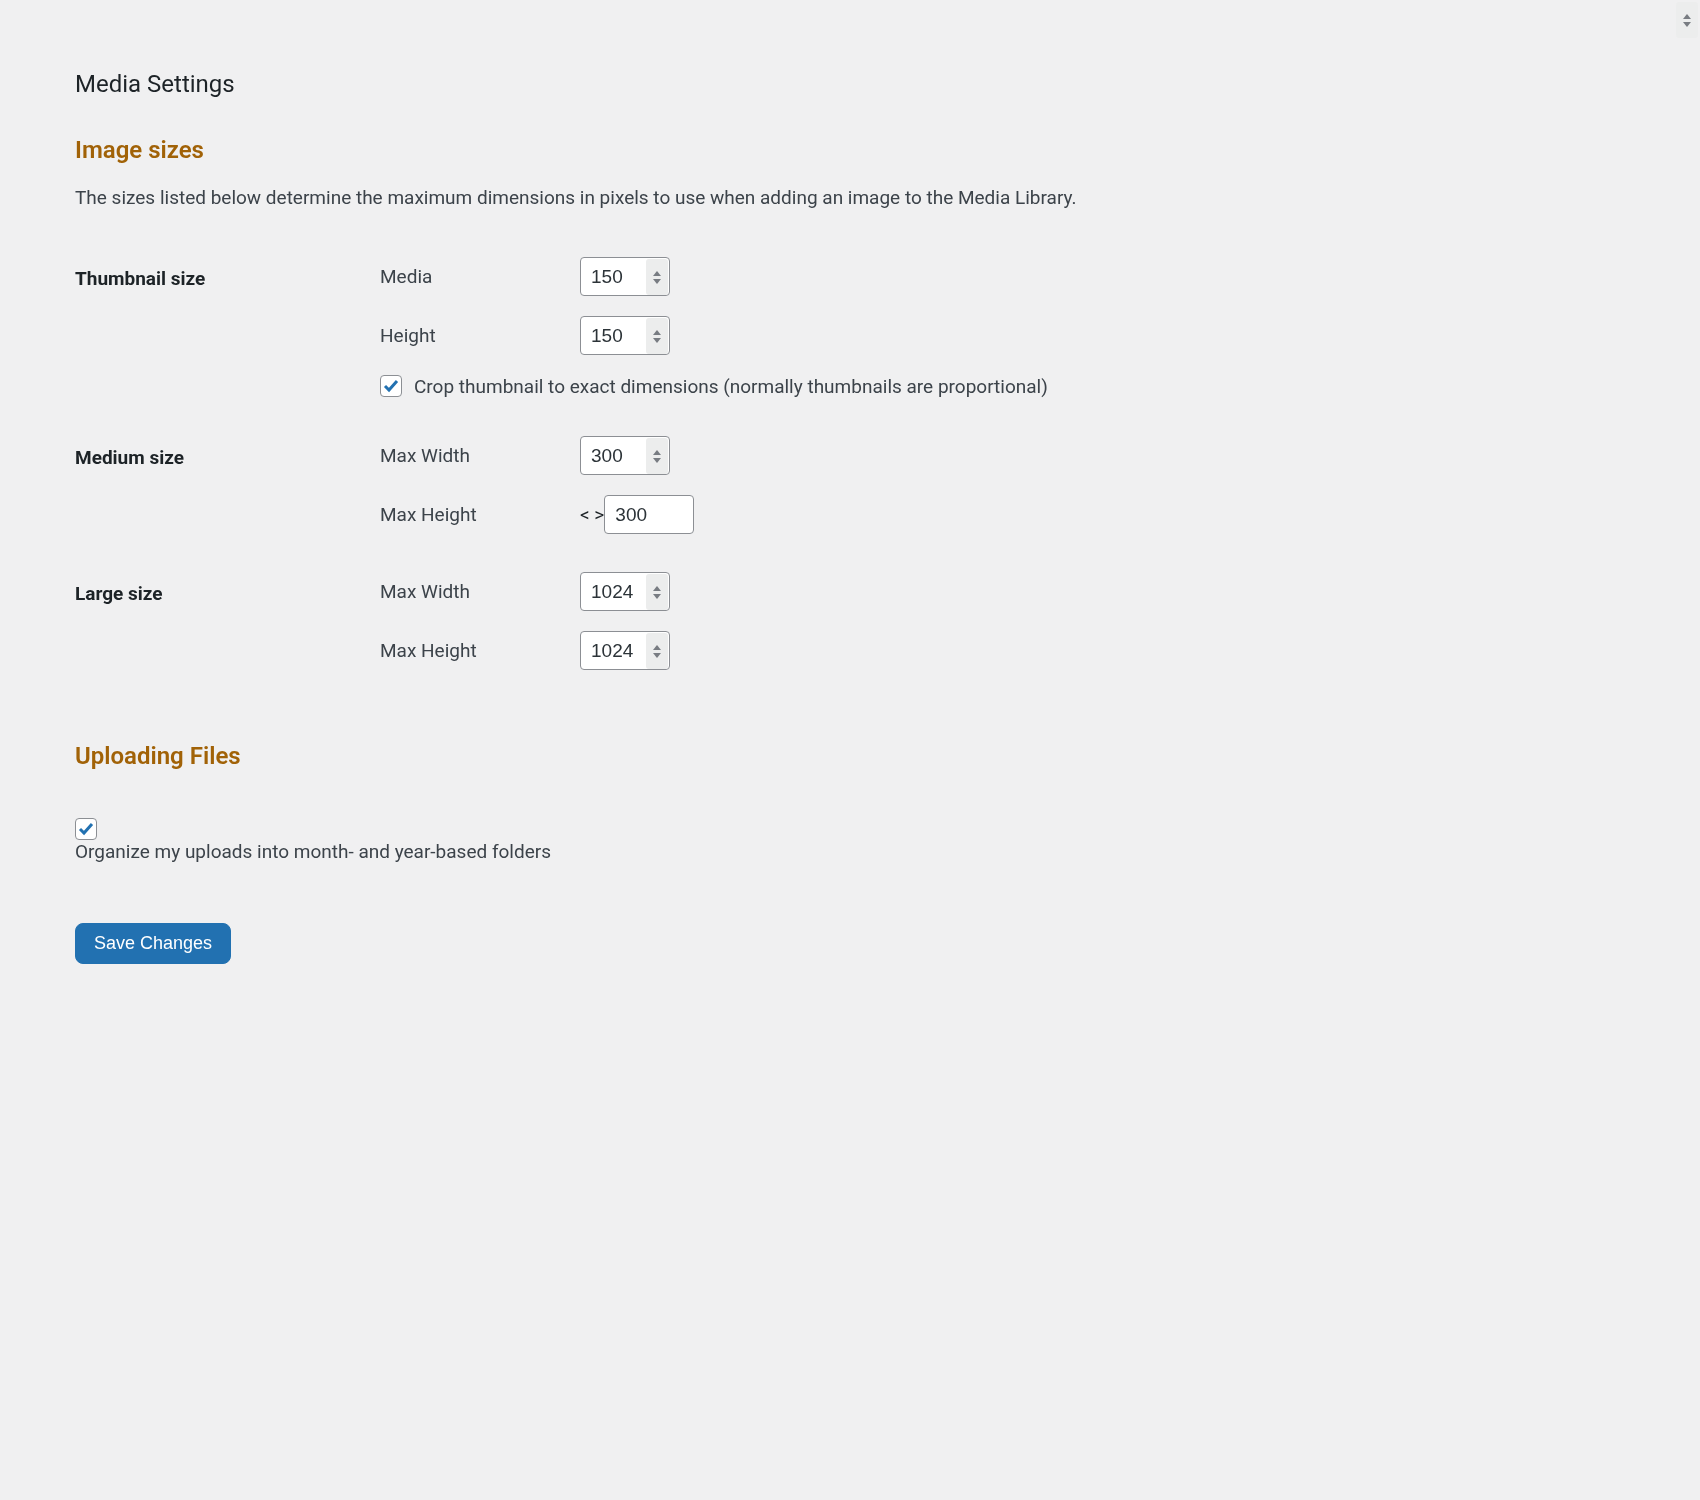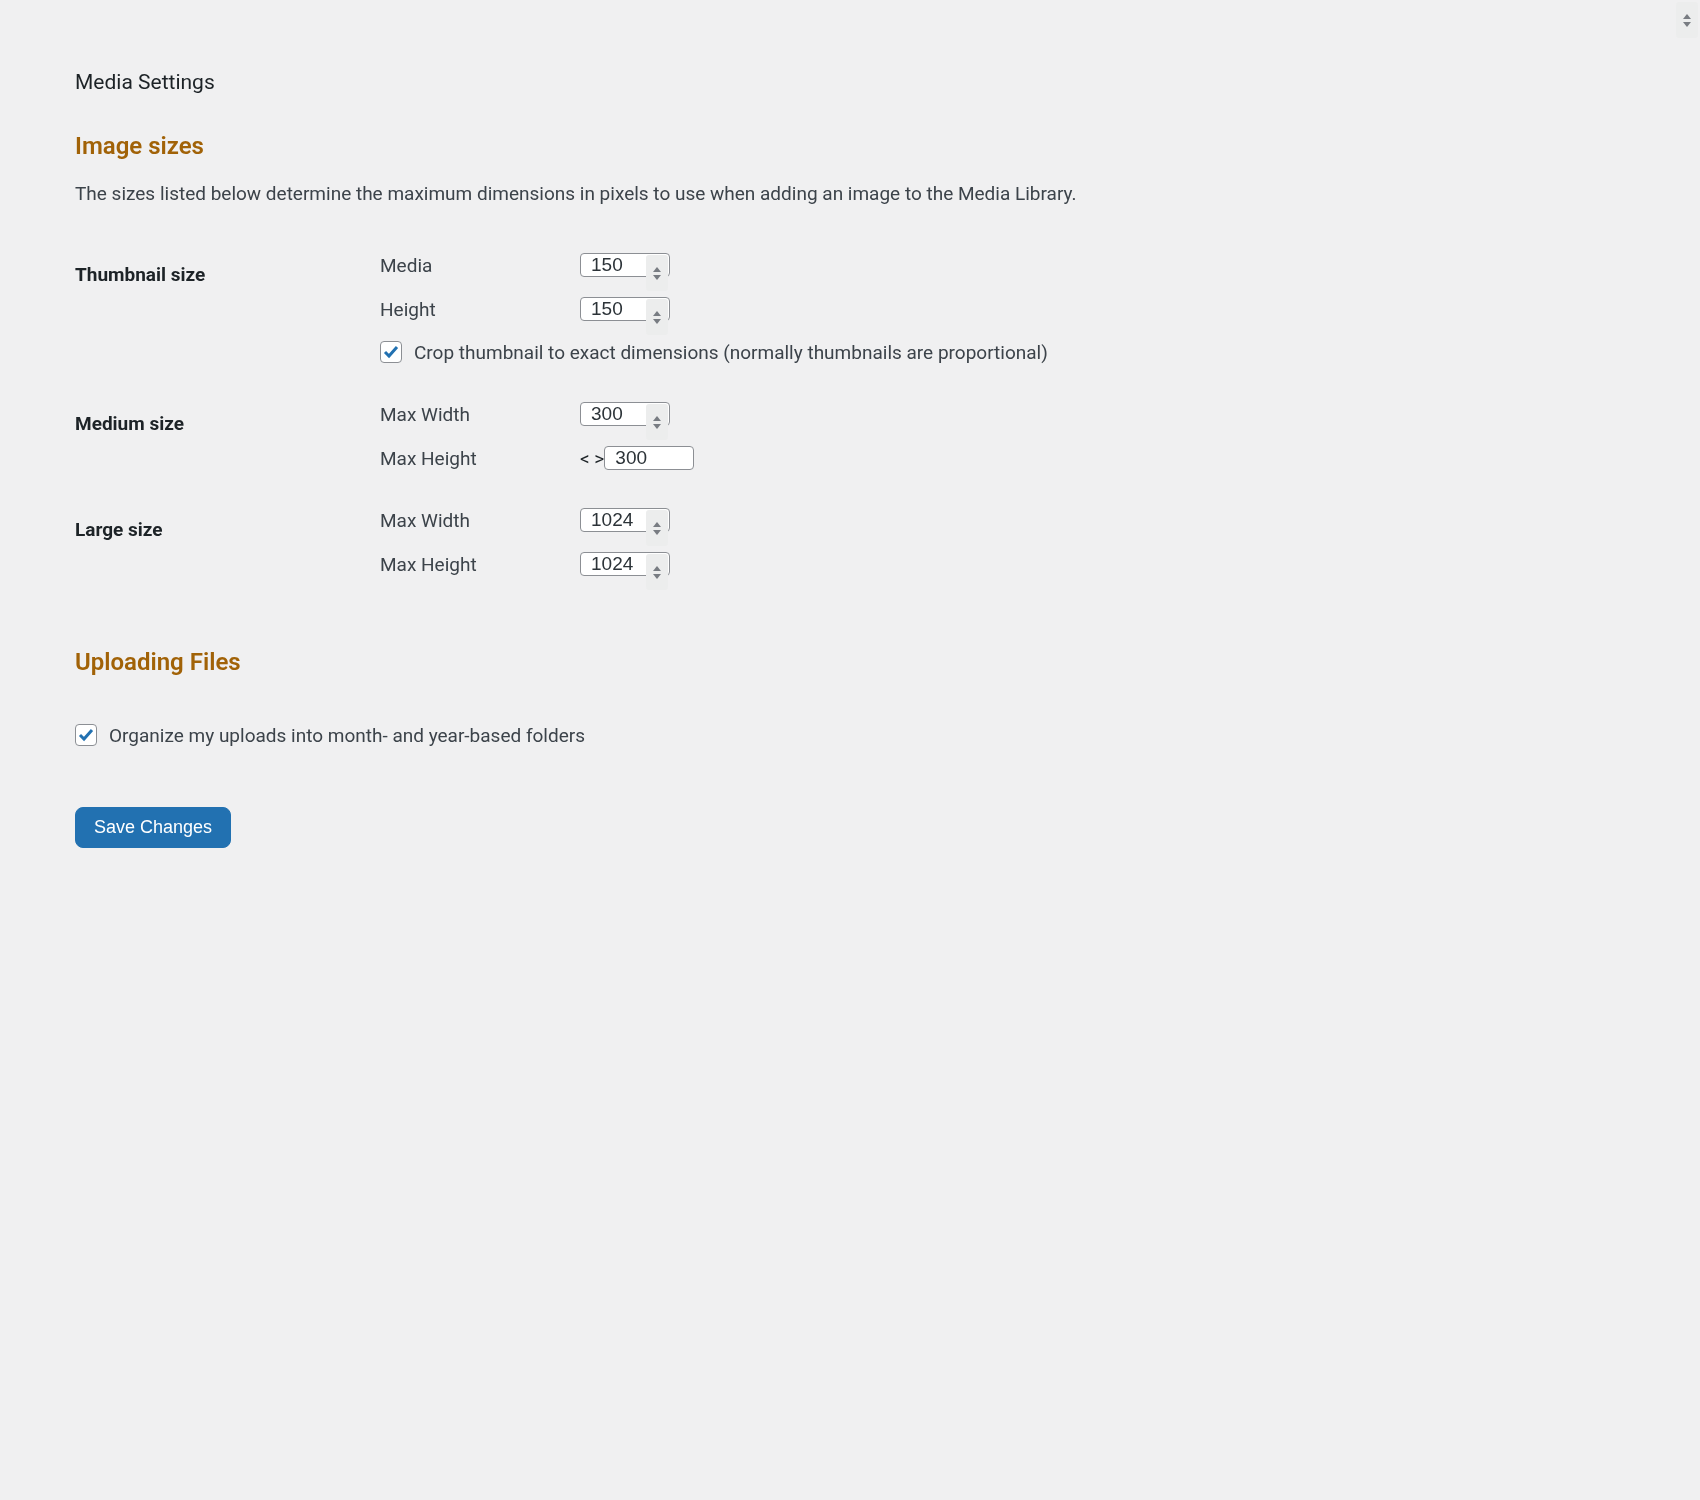--- a/index.html
+++ b/index.html
@@ -4,21 +4,21 @@
   <style>
     * { box-sizing: border-box; margin: 0; padding: 0; }
     body {
       background: #f0f0f1;
       font-family: -apple-system, BlinkMacSystemFont, "Segoe UI", Roboto, Oxygen-Sans, Ubuntu, Cantarell, "Helvetica Neue", sans-serif;
       color: #1d2327;
       padding: 40px 75px;
       font-size: 19px;
     }
     h1 {
-      font-size: 21px;
+      font-size: 24px;
       font-weight: 400;
       color: #1d2327;
       margin-bottom: 38px;
       margin-top: 30px;
     }
     h2 {
       font-size: 24px;
       font-weight: 600;
       color: #a16207;
       margin-bottom: 22px;
@@ -57,21 +57,21 @@
       width: 200px;
       font-size: 19px;
       color: #3c434a;
     }
     .number-input-wrap {
       position: relative;
       display: inline-block;
     }
     input.number-input {
       width: 90px;
-      height: 24px;
+      height: 39px;
       padding: 4px 26px 4px 10px;
       font-size: 19px;
       border: 1px solid #8c8f94;
       border-radius: 4px;
       background: #fff;
       color: #2c3338;
     }
     .stepper {
       position: absolute;
       right: 2px;
@@ -124,20 +124,21 @@
     .checkbox-label {
       font-size: 19px;
       color: #3c434a;
     }
     .uploading-section {
       margin-top: 34px;
     }
     .uploading-section .checkbox-row {
       margin-top: 48px;
       margin-bottom: 60px;
+      flex-direction: column;
     }
     button.primary {
       background: #2271b1;
       border: 1px solid #2271b1;
       color: #fff;
       font-size: 18px;
       padding: 9px 18px;
       border-radius: 8px;
       cursor: pointer;
     }

